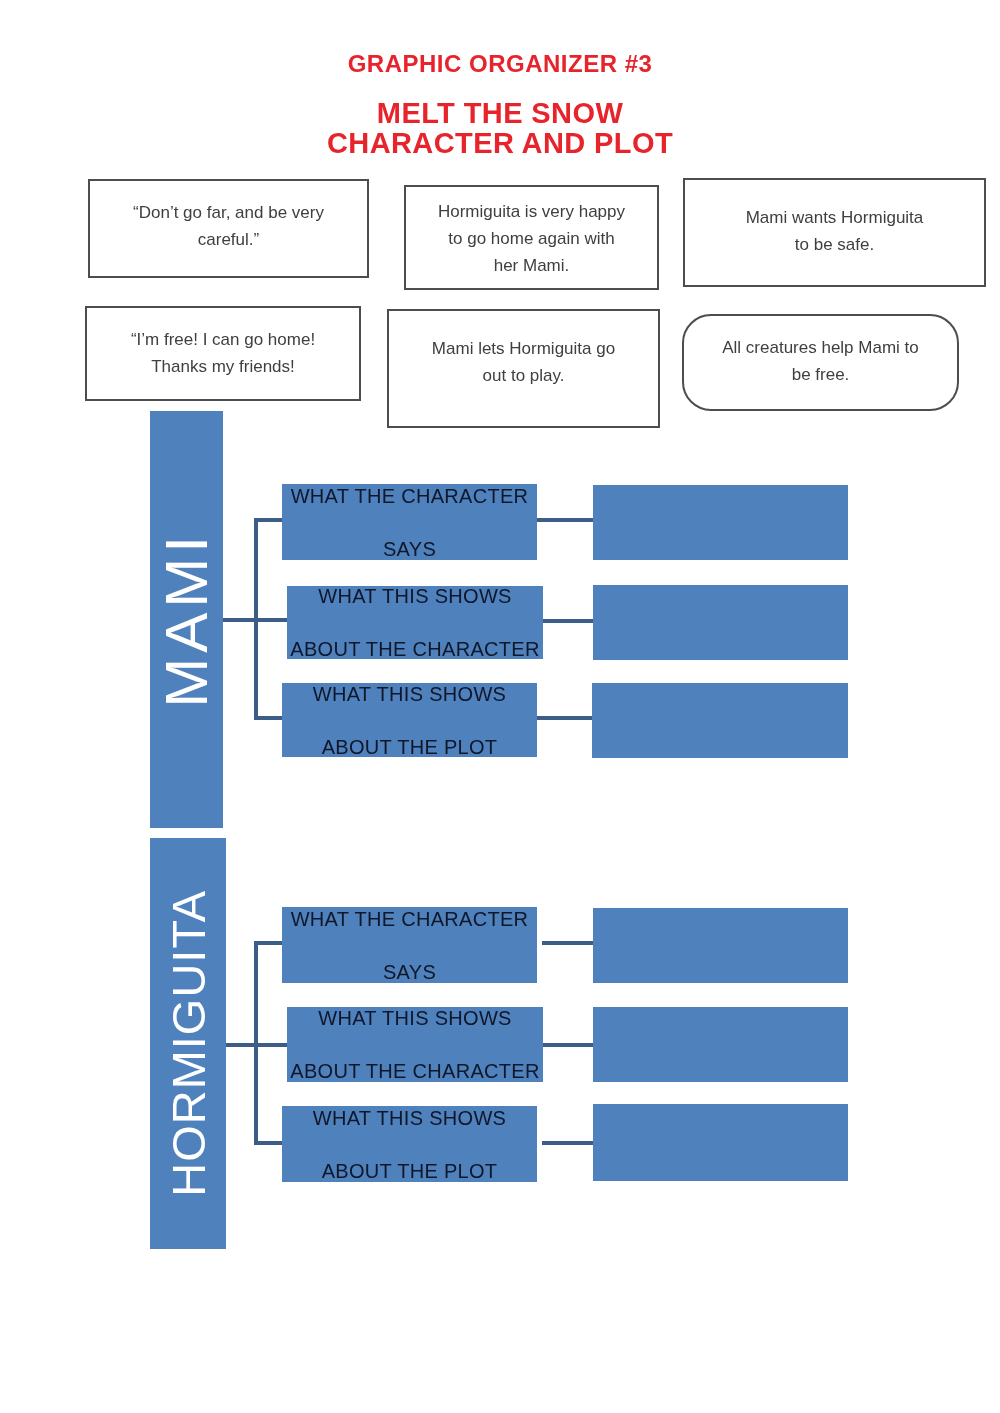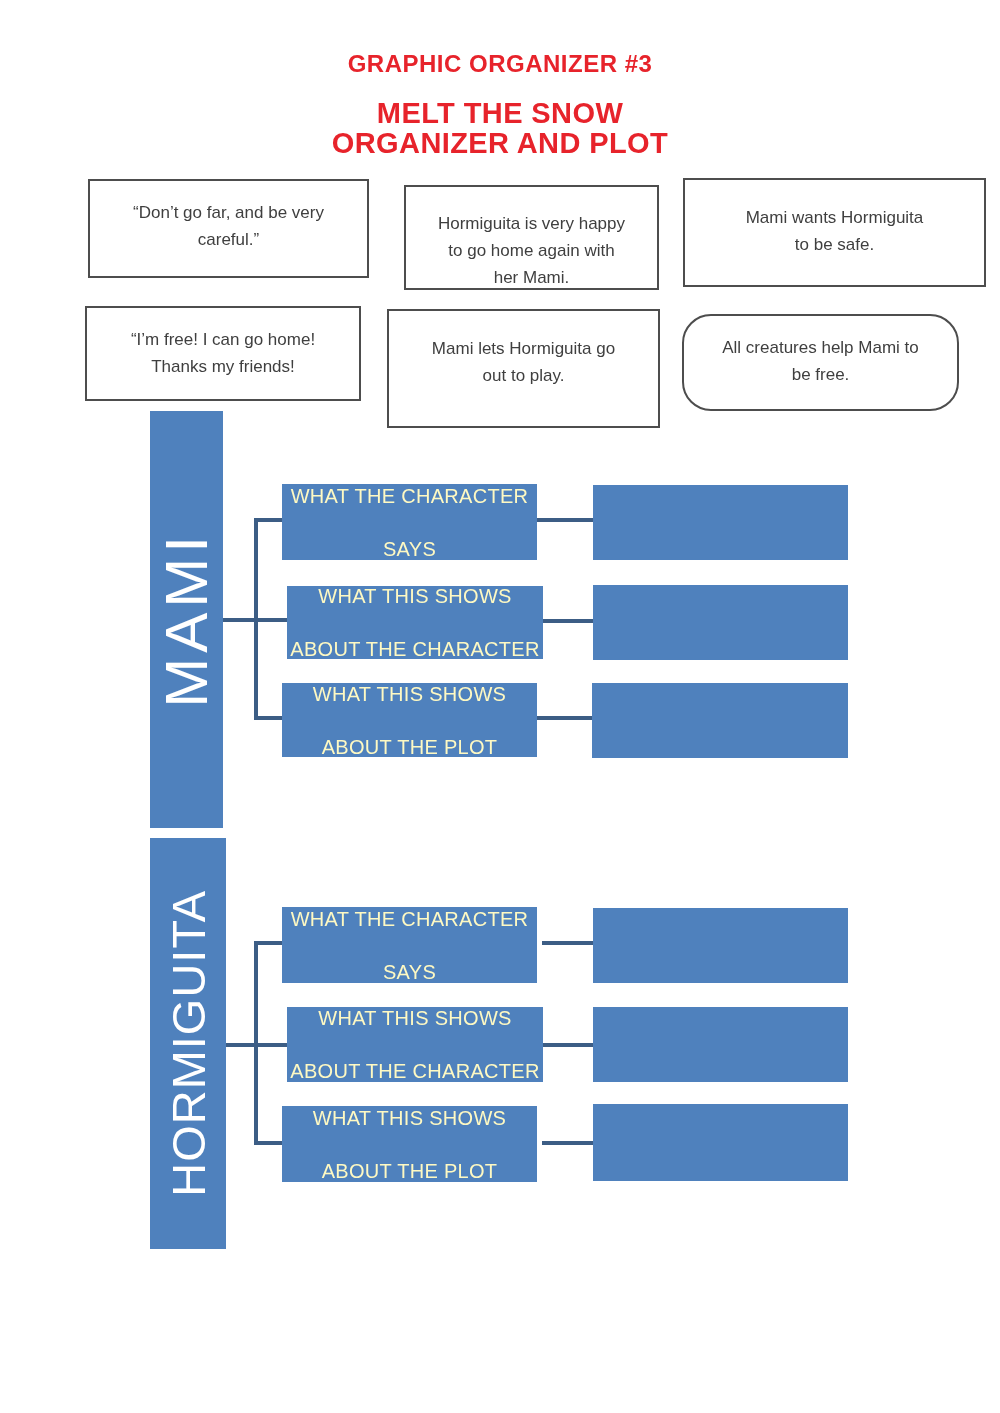--- a/index.html
+++ b/index.html
@@ -13,40 +13,40 @@
   }
   .subtitle{
     position:absolute;top:98px;left:0;width:1000px;text-align:center;
     color:#e7232b;font-size:29px;font-weight:bold;line-height:30px;letter-spacing:.4px;
   }
   .qcard{
     position:absolute;box-sizing:border-box;border:2px solid #4d4d4d;background:#fff;
     color:#3f3f3f;font-size:17px;line-height:27px;text-align:center;
     display:flex;flex-direction:column;align-items:center;padding-top:18px;margin-left:12px;
   }
-  .qcard.three{padding-top:23px;}
+  .qcard.three{padding-top:11px;}
   .qline{display:block;white-space:nowrap;}
   .q1{left:76px;top:179px;width:281px;height:99px;}
   .q2{left:392px;top:185px;width:255px;height:105px;}
   .q3{left:671px;top:178px;width:303px;height:109px;padding-top:24px;}
   .q4{left:73px;top:306px;width:276px;height:95px;}
   .q5{left:375px;top:309px;width:273px;height:119px;padding-top:24px;}
   .q6{left:670px;top:314px;width:277px;height:97px;border-radius:29px;}
   .bar{
     position:absolute;background:#4f81bd;display:flex;align-items:center;justify-content:center;
   }
   .bar span{
     writing-mode:vertical-rl;transform:rotate(180deg);color:#ffffff;white-space:nowrap;
   }
   .bar-mami{left:150px;top:411px;width:73px;height:417px;}
   .bar-mami span{font-size:60px;letter-spacing:5px;}
   .bar-horm{left:150px;top:838px;width:76px;height:411px;}
   .bar-horm span{font-size:47px;letter-spacing:1px;}
   .lbox{
-    position:absolute;box-sizing:border-box;background:#4f81bd;color:#fef9c3;
+    position:absolute;box-sizing:border-box;background:#4f81bd;color:#0f172a;
     font-size:20px;line-height:26px;letter-spacing:.3px;text-align:center;
     display:flex;flex-direction:column;align-items:center;justify-content:center;gap:27px;
   }
   .abox{position:absolute;background:#4f81bd;}
   .conn{position:absolute;background:#3c5d85;}
   
   .m-l1{left:282px;top:484px;width:255px;height:76px;}
   .m-l2{left:287px;top:586px;width:256px;height:73px;}
   .m-l3{left:282px;top:683px;width:255px;height:74px;}
   .m-a1{left:593px;top:485px;width:255px;height:75px;}
@@ -75,21 +75,21 @@
   .h-r3{left:542px;top:1141px;width:51px;height:4px;}
 </style>
 </head>
 <body>
 
 <div class="page">
 
   <div class="title">GRAPHIC ORGANIZER #3</div>
   <div class="subtitle">
     <div>MELT THE SNOW</div>
-    <div>ORGANIZER AND PLOT</div>
+    <div>CHARACTER AND PLOT</div>
   </div>
 
   <div class="qcard q1">
     <span class="qline">“Don’t go far, and be very</span>
     <span class="qline">careful.”</span>
   </div>
   <div class="qcard q2 three">
     <span class="qline">Hormiguita is very happy</span>
     <span class="qline">to go home again with</span>
     <span class="qline">her Mami.</span>

